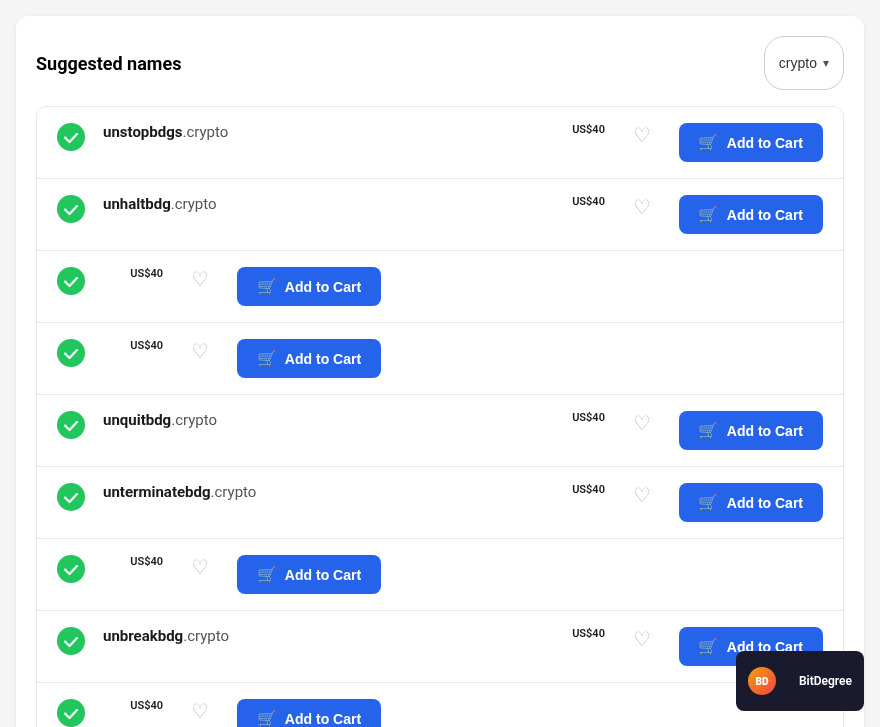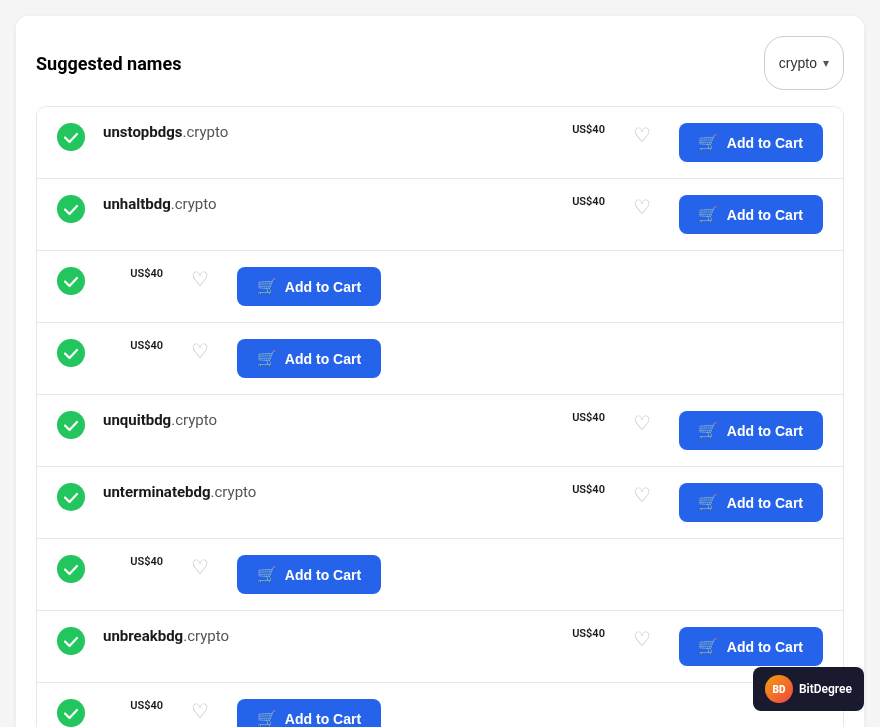--- a/index.html
+++ b/index.html
@@ -128,26 +128,26 @@
       font-size: 16px;
     }
 
     .bitdegree-badge {
       position: fixed;
       bottom: 16px;
       right: 16px;
       background: #1a1a2e;
       color: #fff;
       border-radius: 8px;
-      padding: 8px 12px;
+      padding: 16px 12px;
       font-size: 12px;
       font-weight: 600;
       display: flex;
       align-items: center;
-      gap: 6px;
+      gap: 23px;
     }
 
     .bd-logo {
       width: 28px;
       height: 28px;
       background: linear-gradient(135deg, #f59e0b, #ef4444);
       border-radius: 50%;
       display: flex;
       align-items: center;
       justify-content: center;

